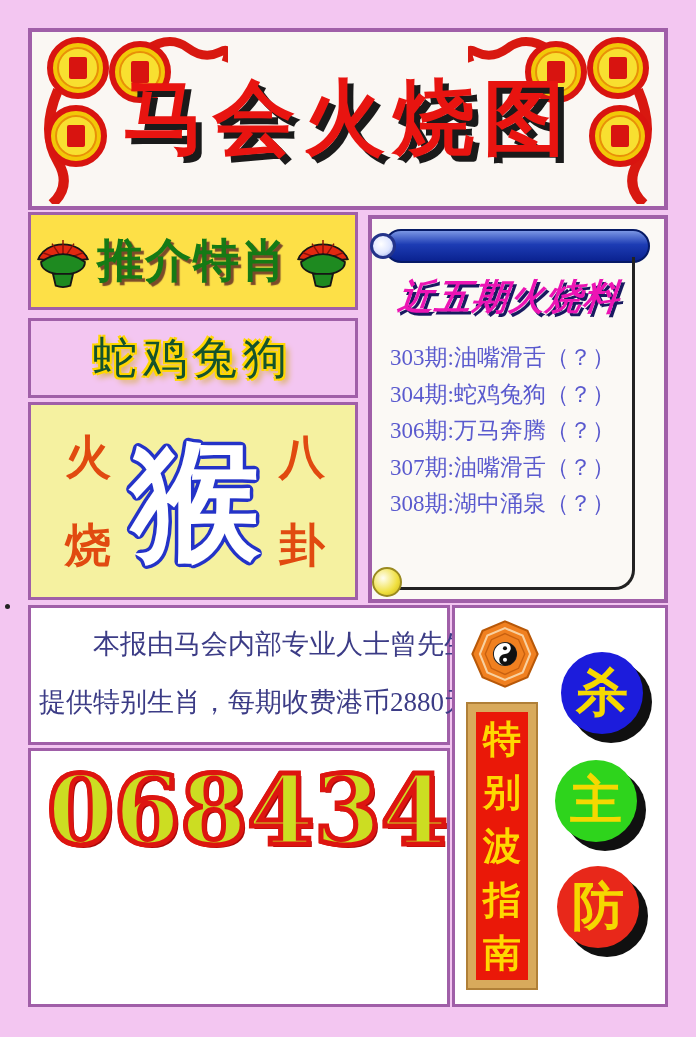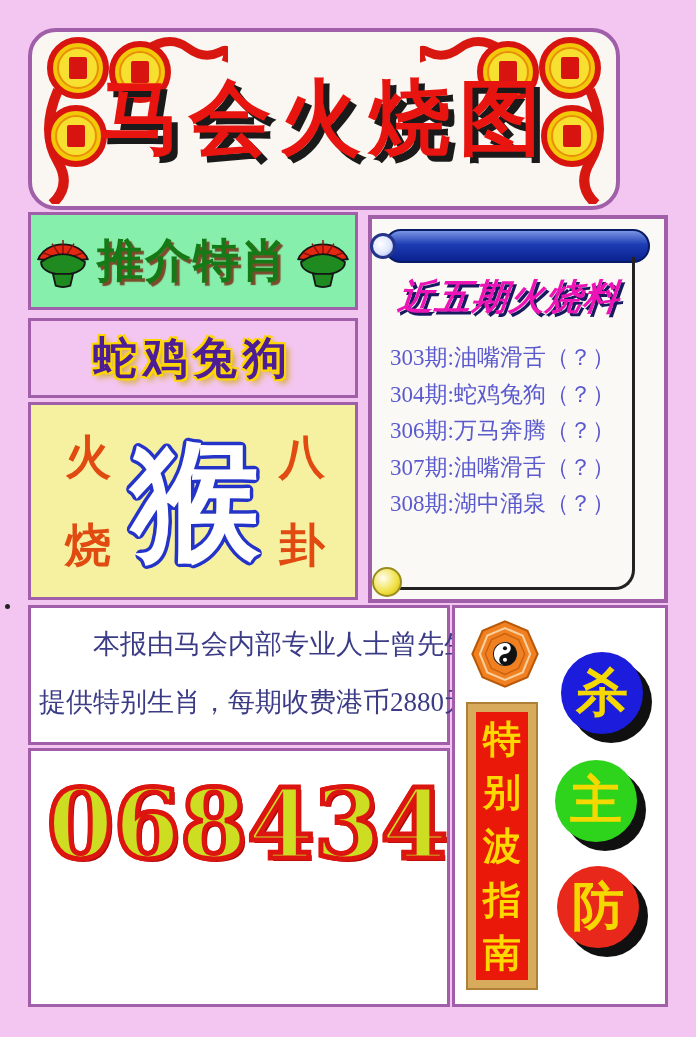--- a/index.html
+++ b/index.html
@@ -4,43 +4,43 @@
 <style>
   html,body{margin:0;padding:0;}
   .page{
     position:relative;width:696px;height:1037px;overflow:hidden;
     background:#f3c6f1;
     font-family:"Liberation Sans",sans-serif;
   }
   .box{position:absolute;box-sizing:border-box;border:3px solid #a05fa8;background:#ffffff;}
 
   
-  .banner{left:28px;top:28px;width:592px;height:182px;border-width:4px;background:#faf7f3;border-radius:28px;}
+  .banner{left:28px;top:28px;width:640px;height:182px;border-width:4px;background:#faf7f3;}
   .main-title{
     position:absolute;left:0;right:0;top:0;bottom:0;
     display:flex;align-items:center;justify-content:center;
     font-size:82px;font-weight:bold;color:#e81410;letter-spacing:8px;
     text-shadow:6px 6px 0 #1a1a1a;font-family:"DejaVu Sans",sans-serif;white-space:nowrap;
   }
   .corner{position:absolute;top:-4px;width:200px;height:176px;}
   .corner.left{left:-4px;}
   .corner.right{right:-4px;transform:scaleX(-1);}
 
   
-  .recommend{left:28px;top:212px;width:330px;height:98px;background:#86efac;
+  .recommend{left:28px;top:212px;width:330px;height:98px;background:#fde047;
     display:flex;align-items:center;justify-content:center;gap:2px;}
   .rec-text{font-size:46px;font-weight:bold;color:#157a15;letter-spacing:2px;
     text-shadow:3px 3px 1px #7a4a2a;white-space:nowrap;}
   .hat{width:64px;height:56px;flex:0 0 auto;}
   .hat.flip{transform:scaleX(-1);}
 
   
   .zodiac{left:28px;top:318px;width:330px;height:80px;background:#f3c6f1;
     display:flex;align-items:center;justify-content:center;}
-  .zodiac-text{font-size:44px;font-weight:bold;color:#4c1d95;letter-spacing:6px;white-space:nowrap;
+  .zodiac-text{font-size:44px;font-weight:normal;color:#14532d;letter-spacing:6px;white-space:nowrap;
     text-shadow:2px 2px 0 #ffd700,-2px -2px 0 #ffd700,2px -2px 0 #ffd700,-2px 2px 0 #ffd700,4px 4px 6px #caa400;}
 
   
   .firebox{left:28px;top:402px;width:330px;height:198px;background:#f5f1a0;}
   .fb{position:absolute;font-size:46px;font-weight:bold;color:#e14a10;}
   .fb.tl{left:34px;top:22px;}
   .fb.bl{left:34px;top:110px;}
   .fb.tr{right:30px;top:22px;}
   .fb.br{right:30px;top:110px;}
   .monkey{position:absolute;left:80px;top:10px;width:170px;height:172px;}
@@ -68,21 +68,21 @@
   
   .notice{left:28px;top:605px;width:422px;height:140px;}
   .notice p{margin:14px 8px 0 8px;font-family:"Liberation Serif",serif;font-size:27px;
     color:#3c3c86;line-height:44px;white-space:nowrap;}
   .notice p.indent{text-indent:2em;}
 
   
   .sixtails{left:28px;top:748px;width:422px;height:259px;}
   .rainbow{margin-top:22px;text-align:center;font-size:53px;font-weight:bold;letter-spacing:2px;
     white-space:nowrap;font-family:"DejaVu Sans",sans-serif;}
-  .numbers{display:flex;justify-content:space-between;padding:0 16px;margin-top:24px;
+  .numbers{display:flex;justify-content:space-between;padding:0 16px;margin-top:10px;
     font-family:"DejaVu Serif",serif;font-size:96px;font-weight:bold;line-height:1.05;
     color:#ccdd22;-webkit-text-stroke:5px #dd1510;
     text-shadow:3px 3px 0 #aa0808,-2px -2px 0 #dd1510,2px -2px 0 #dd1510,-2px 2px 0 #dd1510;}
 
   
   .guide{left:452px;top:605px;width:216px;height:402px;}
   .bagua{position:absolute;left:16px;top:12px;width:68px;height:68px;}
   .banner-v{position:absolute;left:13px;top:96px;width:68px;height:284px;box-sizing:border-box;
     background:#ea1808;border:8px solid #d8aa5c;outline:2px solid #b08038;
     display:flex;flex-direction:column;align-items:center;justify-content:space-around;

